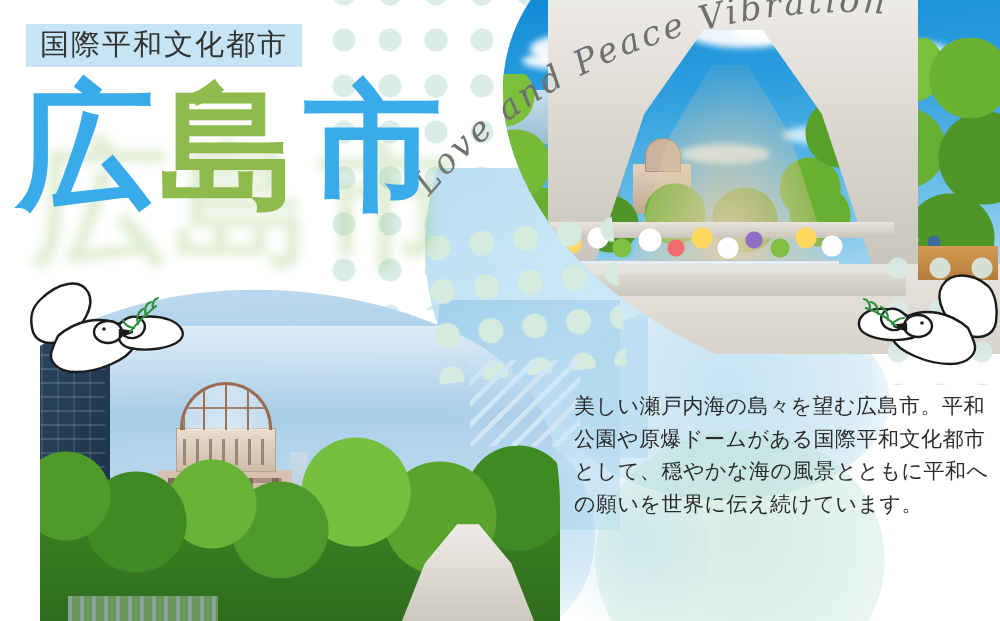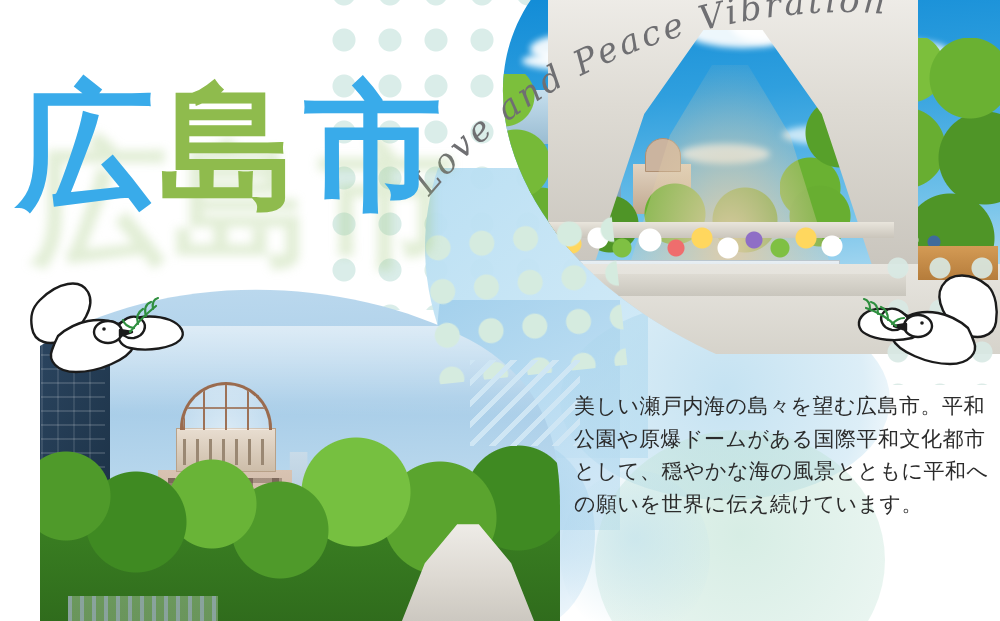--- a/index.html
+++ b/index.html
@@ -382,20 +382,23 @@
 
   <div class="dots-top"></div>
   <div class="dots-green"></div>
   <div class="dots-right"></div>
   <div class="stripes"></div>
   <div class="blob blob-a"></div>
   <div class="blob blob-b"></div>
   <div class="blob blob-c"></div>
   <div class="blob blob-d"></div>
 
+  <div class="tagline">
+    <span>国際平和文化都市</span>
+  </div>
 
   <div class="city-wrap">
     <div class="city-echo">広島市</div>
     <div class="city-name">
       <span class="ch-blue" style="color: rgb(57, 171, 234);">広</span><span class="ch-green" style="color: rgb(143, 187, 77);">島</span><span class="ch-blue" style="color: rgb(57, 171, 234);">市</span>
     </div>
   </div>
 
   <svg class="script" viewBox="0 0 560 230">
     <defs>

